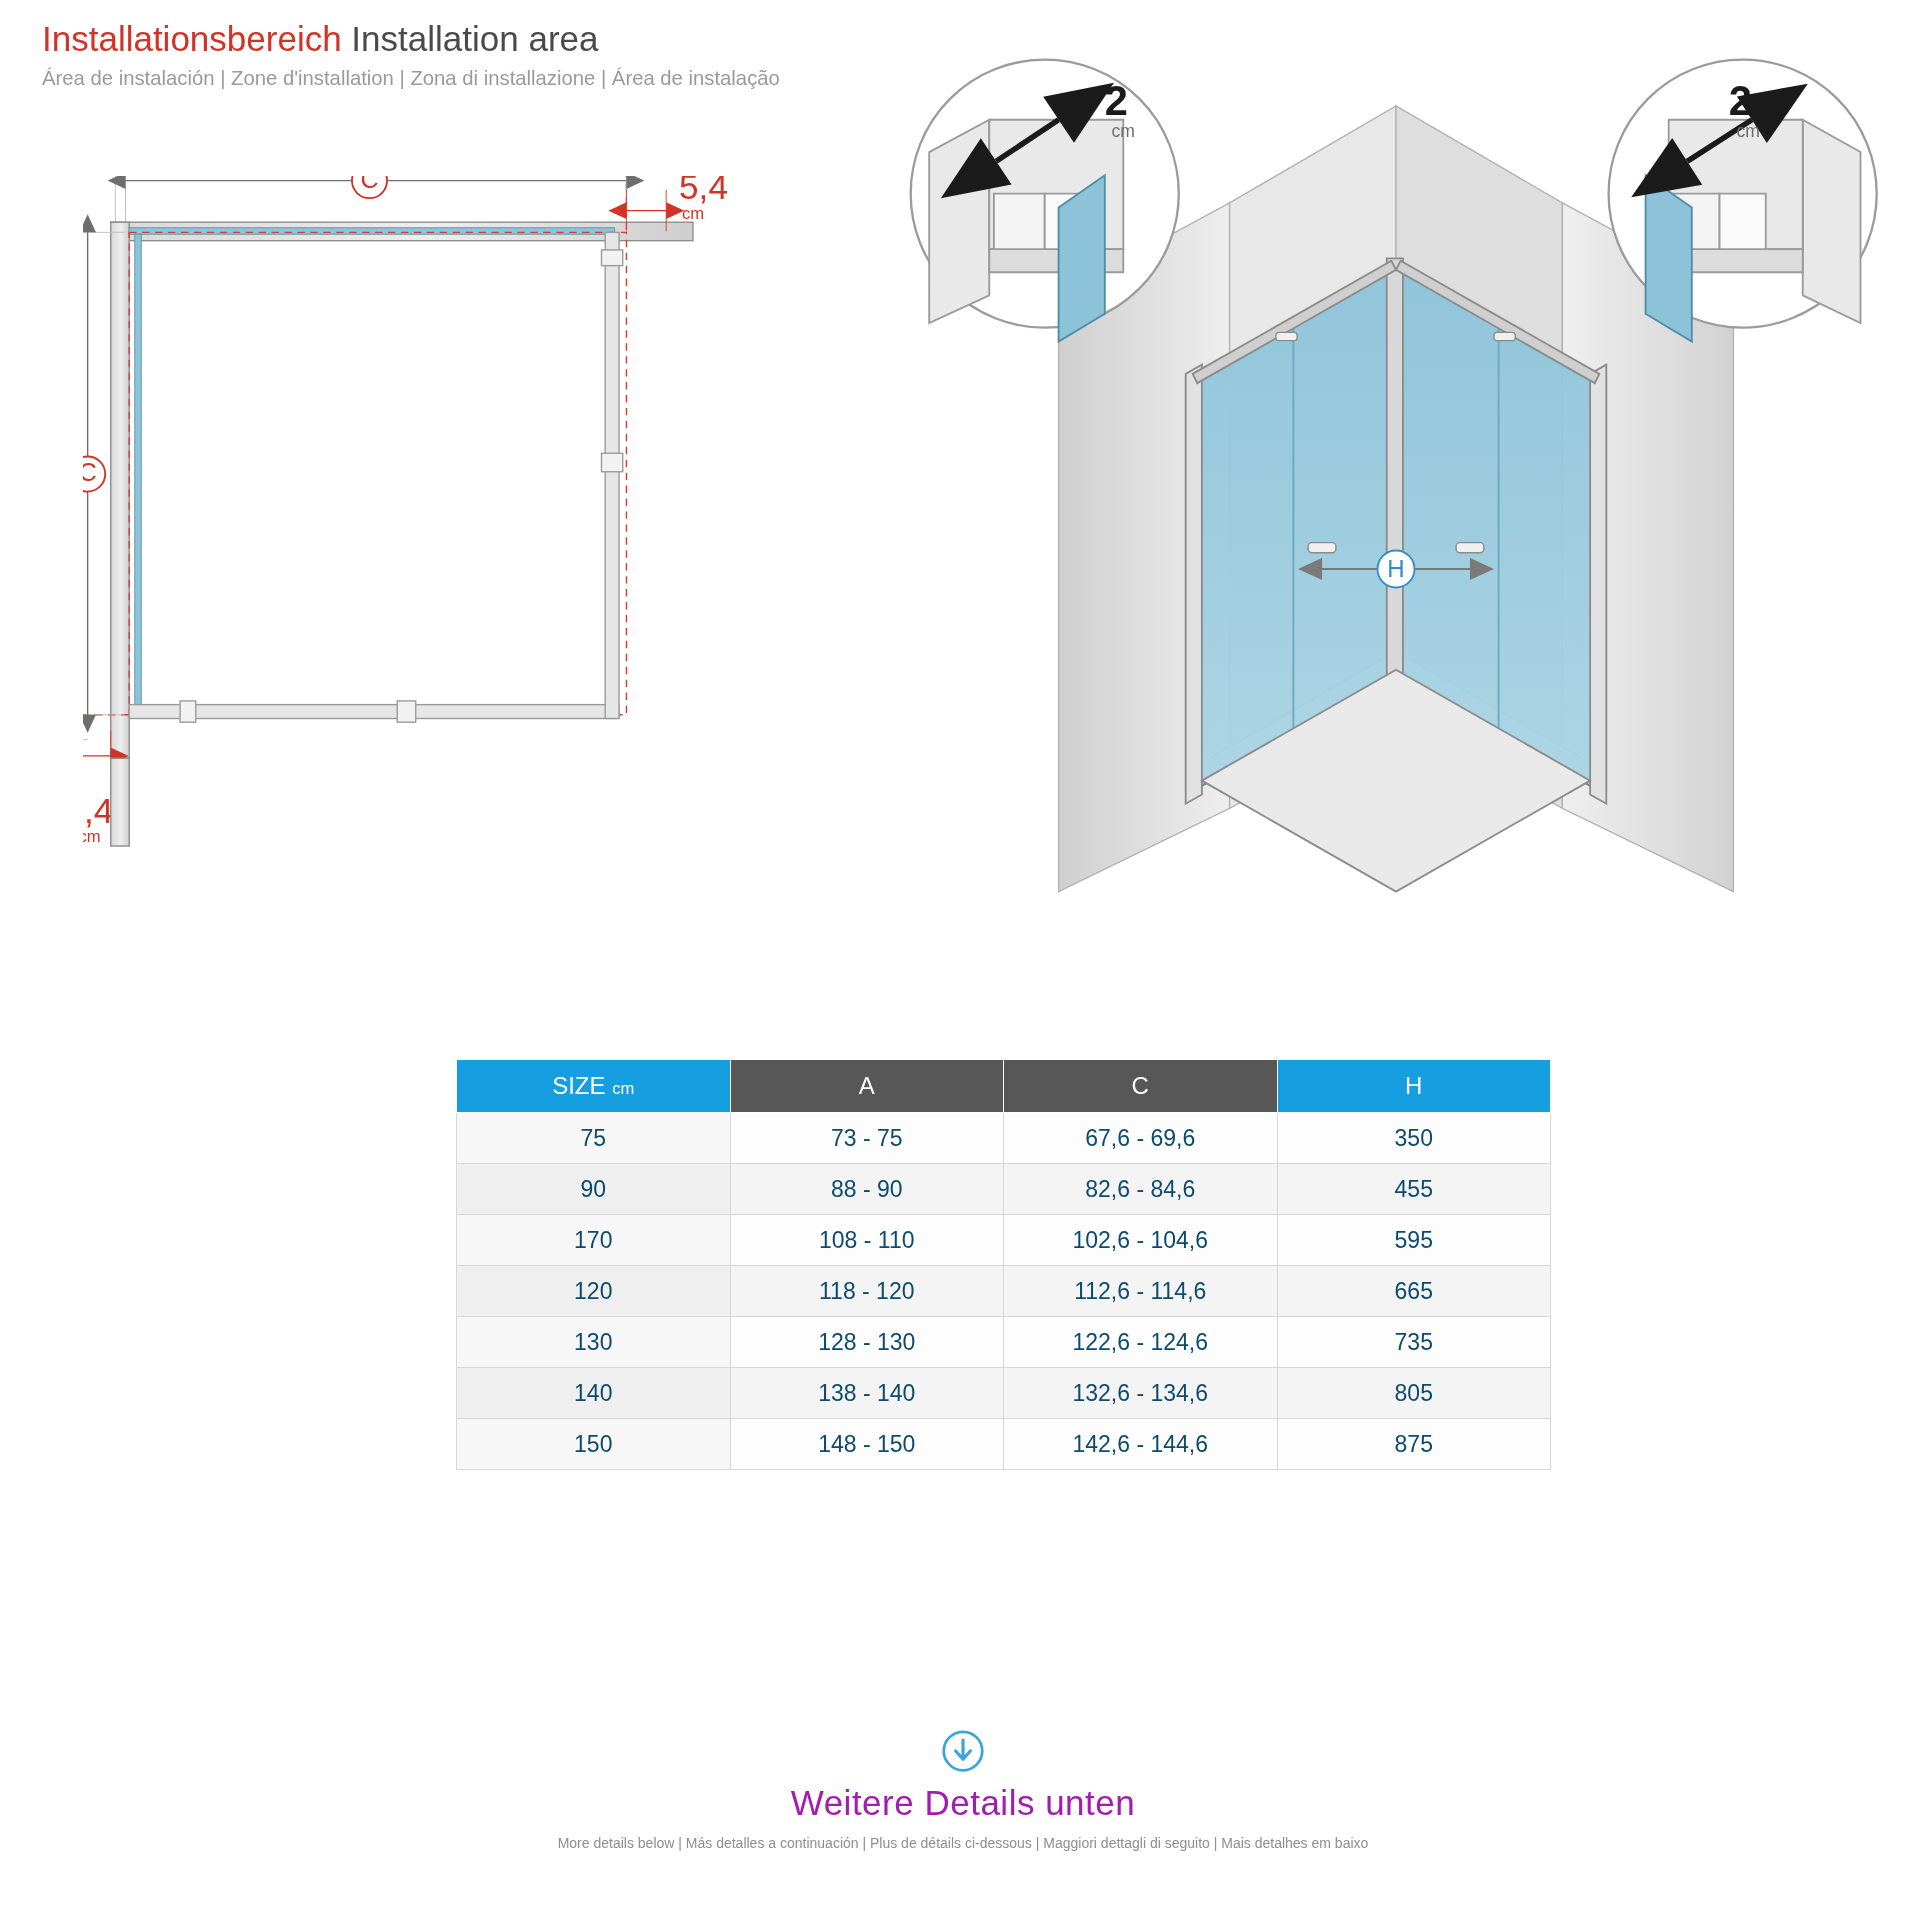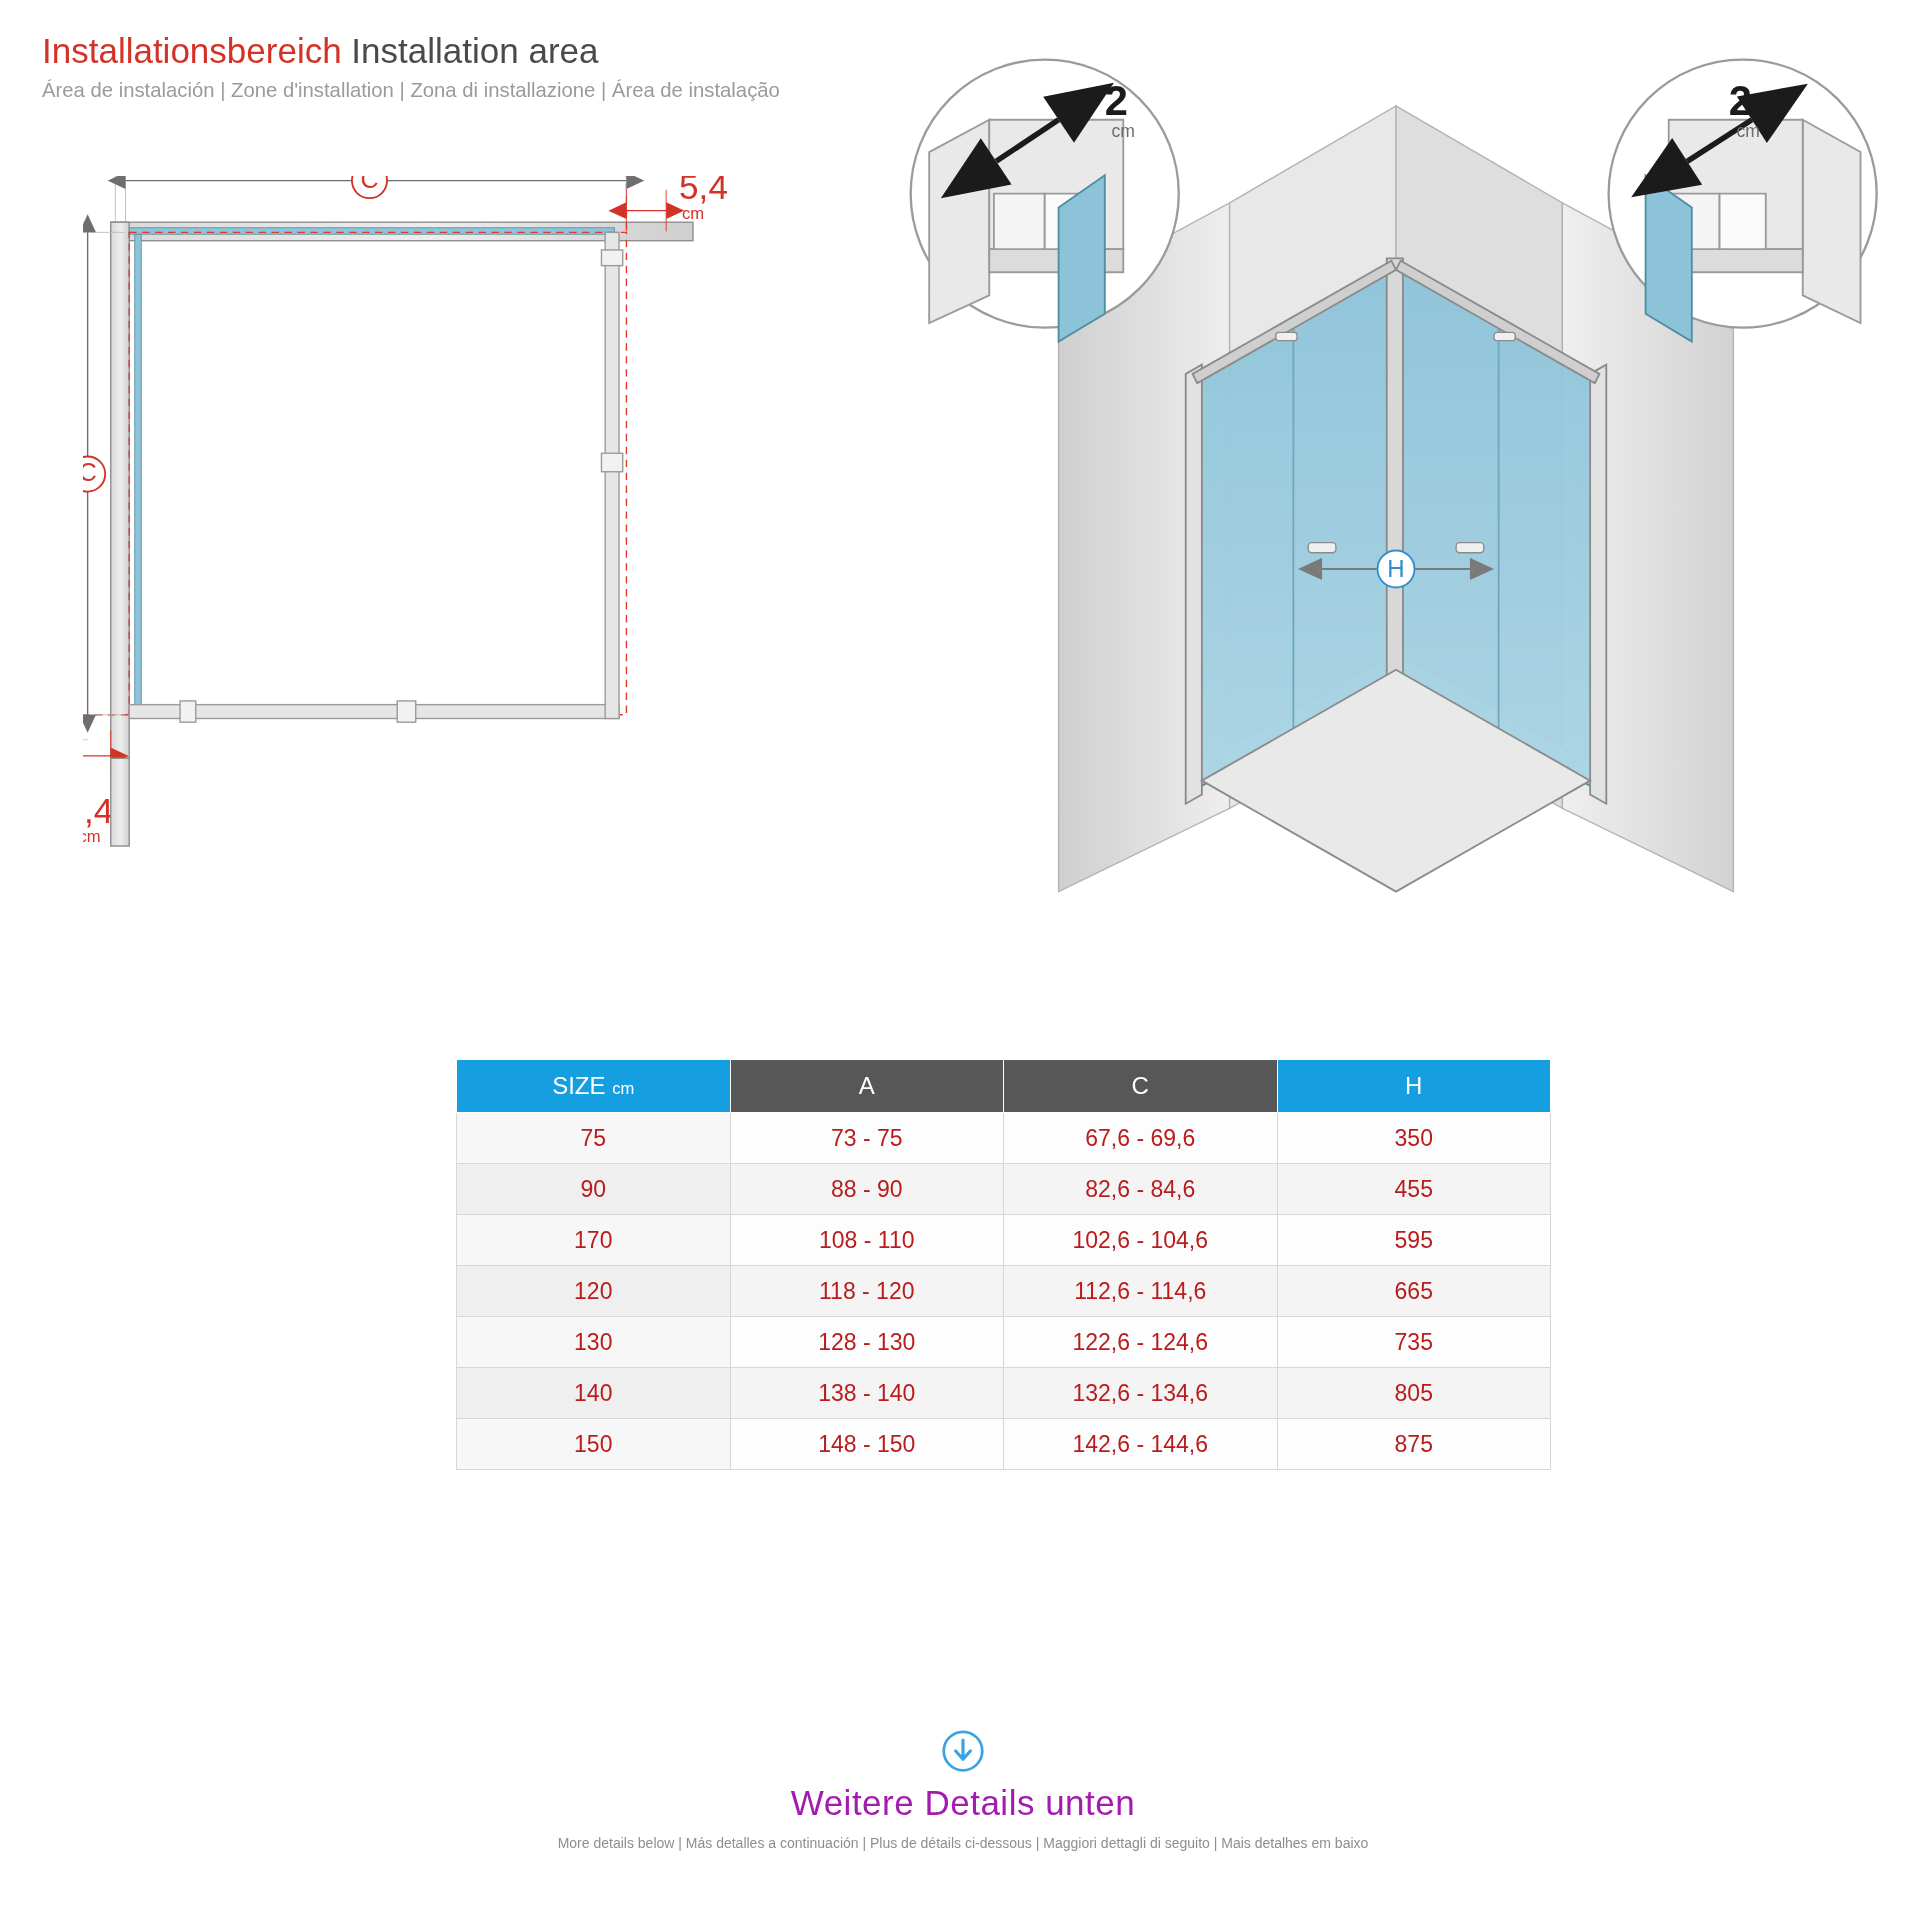--- a/index.html
+++ b/index.html
@@ -13,21 +13,21 @@
     font-family: "Liberation Sans", sans-serif;
     color: #3a3a3a;
     position: relative;
     overflow: hidden;
   }
 
   
   #header {
     position: absolute;
     left: 42px;
-    top: 32px;
+    top: 20px;
     width: 971px;
   }
   #title-line {
     font-size: 35px;
     line-height: 1.1;
     white-space: nowrap;
   }
   #title-de {
     color: #d33226;
   }
@@ -88,21 +88,21 @@
   th.h-size { background: #159ee0; width: 25%; }
   th.h-a    { background: #575757; width: 25%; }
   th.h-c    { background: #575757; width: 25%; }
   th.h-h    { background: #159ee0; width: 25%; }
   th.h-size .unit {
     font-size: 16.6px;
   }
   table#size-table tbody td {
     height: 48px;
     background: #fdfdfd;
-    color: #b91c1c;
+    color: #0c4a6e;
   }
   table#size-table tbody tr:nth-child(even) td {
     background: #f4f4f4;
   }
   td.c-size { background: #f7f7f7 !important; }
   table#size-table tbody tr:nth-child(even) td.c-size { background: #efefef !important; }
 
   
   #footer {
     position: absolute;

